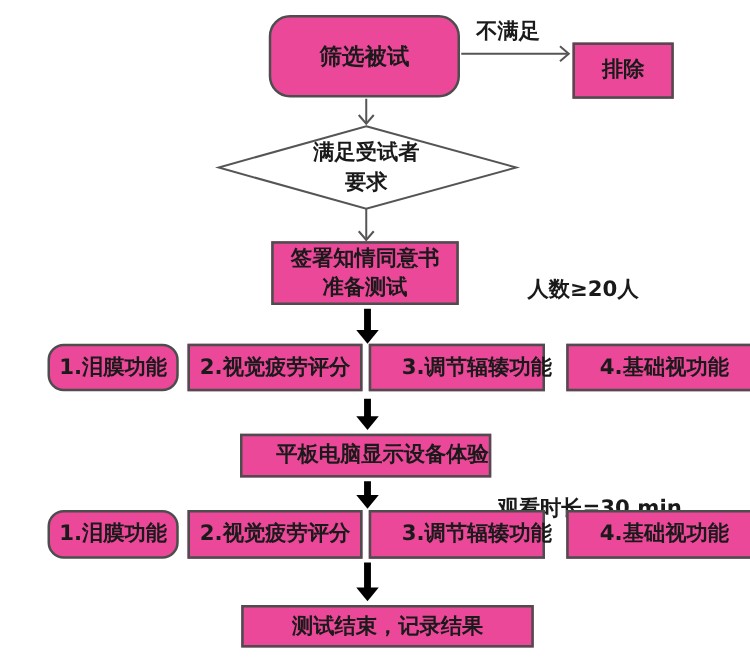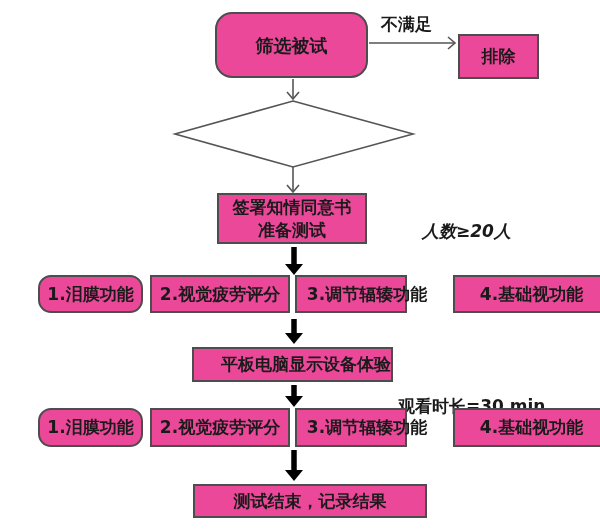--- a/index.html
+++ b/index.html
@@ -55,32 +55,32 @@
     width: 201px; height: 35px; align-items: flex-end;
   }
   .end-node {
     left: 193px; top: 484px;
     width: 234px; height: 34px;
   }
   .test-node { top: 275px; height: 38px; }
   .test-row-2 .test-node { top: 408px; height: 39px; }
   .t0 { left: 38px;  width: 105px; border-radius: 13px; }
   .t1 { left: 150px; width: 140px; text-align: center; }
-  .t2 { left: 295px; width: 112px; padding-left: 32px; }
+  .t2 { left: 295px; width: 141px; padding-left: 32px; }
   .t3 { left: 453px; width: 157px; }
 
   .float-label {
     position: absolute;
     font-size: 17px;
     font-weight: 600;
     white-space: nowrap;
     color: #1a1a1a;
   }
   .branch-label { left: 381px; top: 13px; }
-  .participants-note { left: 422px; top: 220px; font-style: italic; }
+  .participants-note { left: 422px; top: 220px; }
   .duration-note { left: 398px; top: 353px; margin-top: 42px; }
 
   .decision-label {
     position: absolute;
     left: 203px; top: 110px;
     width: 180px;
     text-align: center;
     font-size: 17px;
     font-weight: 600;
     line-height: 24px;
@@ -134,20 +134,24 @@
   <div class="node start-node">
     <span>筛选被试</span>
   </div>
 
   <div class="float-label branch-label">不满足</div>
 
   <div class="node exclude-node">
     <span>排除</span>
   </div>
 
+  <div class="decision-label">
+    <div>满足受试者</div>
+    <div>要求</div>
+  </div>
 
   <div class="node consent-node">
     <div>签署知情同意书</div>
     <div>准备测试</div>
   </div>
 
   <div class="float-label participants-note">人数≥20人</div>
 
   <div class="test-row-1">
     <div class="node test-node t0">

